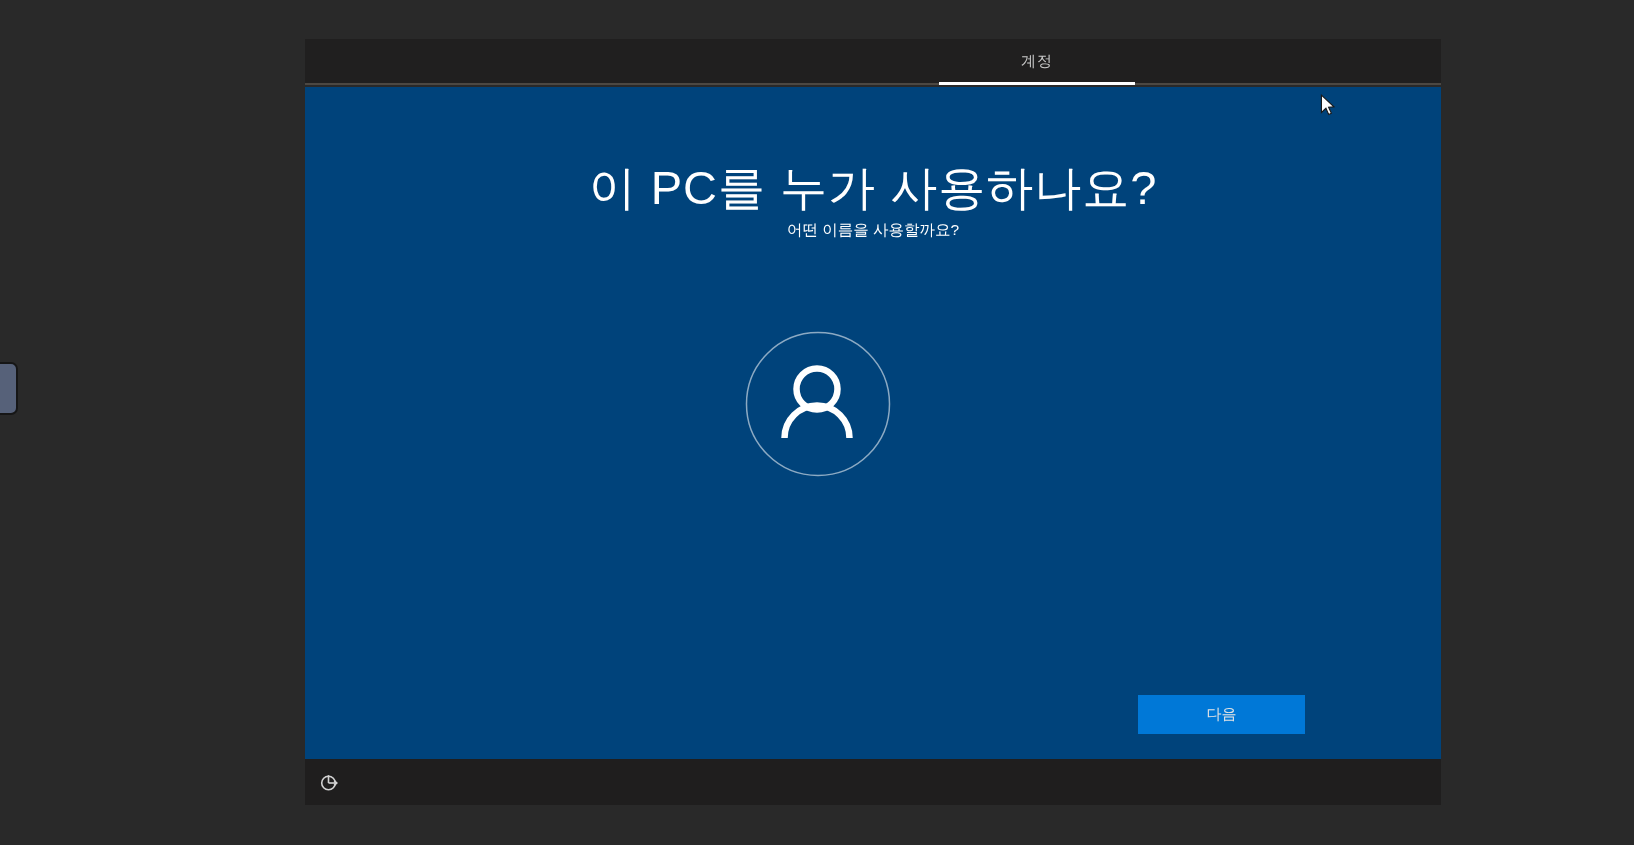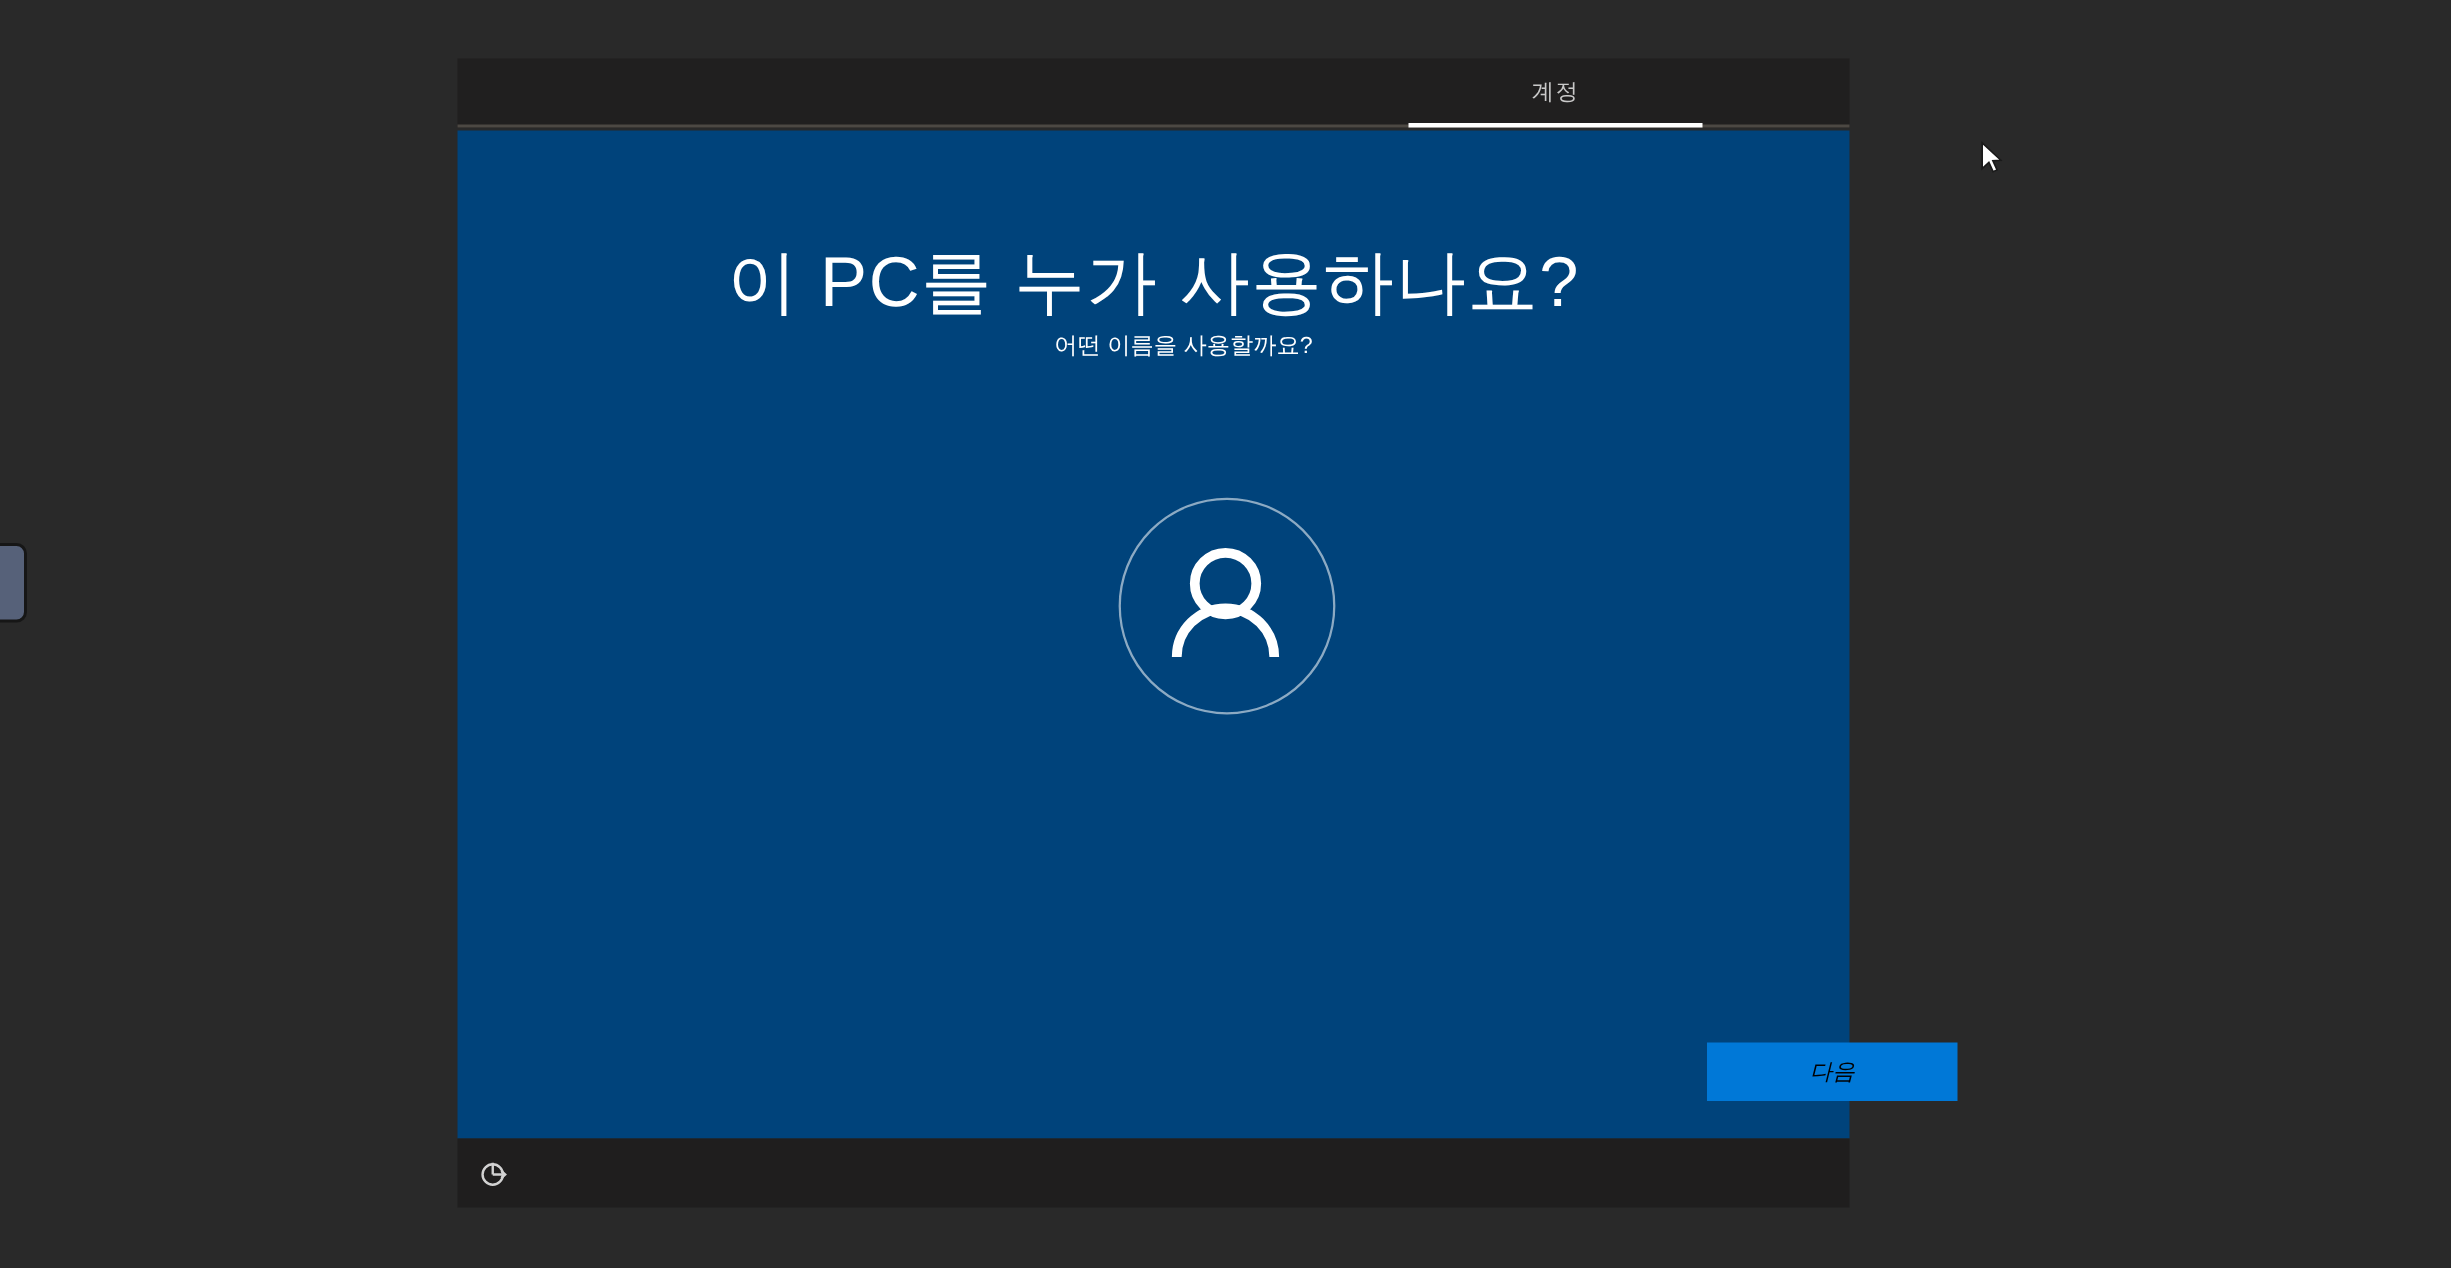--- a/index.html
+++ b/index.html
@@ -7,21 +7,21 @@
   body {
     position: relative;
     background: #292929;
     font-family: "Liberation Sans", "DejaVu Sans", sans-serif;
   }
 
   
   .oobe-window {
     position: absolute;
     left: 305px; top: 39px;
-    width: 928px; height: 766px; padding-left: 29px;
+    width: 1136px; height: 766px; padding-left: 29px;
   }
 
   
   .topbar {
     position: absolute;
     left: 0; top: 0;
     width: 100%; height: 46px;
     background: #201f1f;
     border-bottom: 2px solid #4c4843;
   }
@@ -64,21 +64,20 @@
     white-space: nowrap;
   }
   .page-subtitle {
     position: absolute;
     left: 0; top: 133px;
     width: 100%;
     text-align: center;
     color: #ffffff;
     font-size: 15.5px;
     font-weight: 400;
-    margin-left: 20px;
   }
 
   .avatar {
     position: absolute;
     left: 438px; top: 242px;
     width: 150px; height: 150px;
   }
 
   .name-input-wrap {
     position: absolute;
@@ -109,25 +108,24 @@
     cursor: pointer;
     padding: 0;
   }
 
   .next-button {
     position: absolute;
     left: 833px; top: 608px;
     width: 167px; height: 39px;
     background: #0078d7;
     border: none;
-    color: #000000;
+    color: #e5e5e5;
     font-size: 15px;
     font-family: "Liberation Sans", "DejaVu Sans", sans-serif;
     cursor: pointer;
-    font-style: italic;
   }
 
   
   .bottombar {
     position: absolute;
     left: 0; top: 720px;
     width: 100%; height: 46px;
     background: #1f1e1e;
   }
   .ease-btn {

